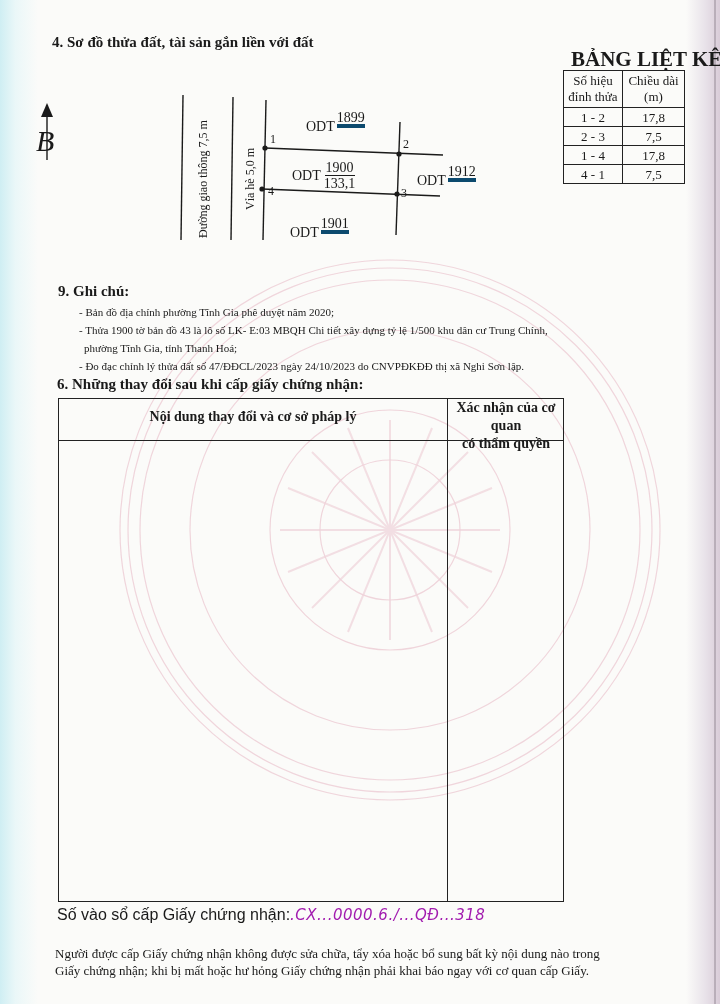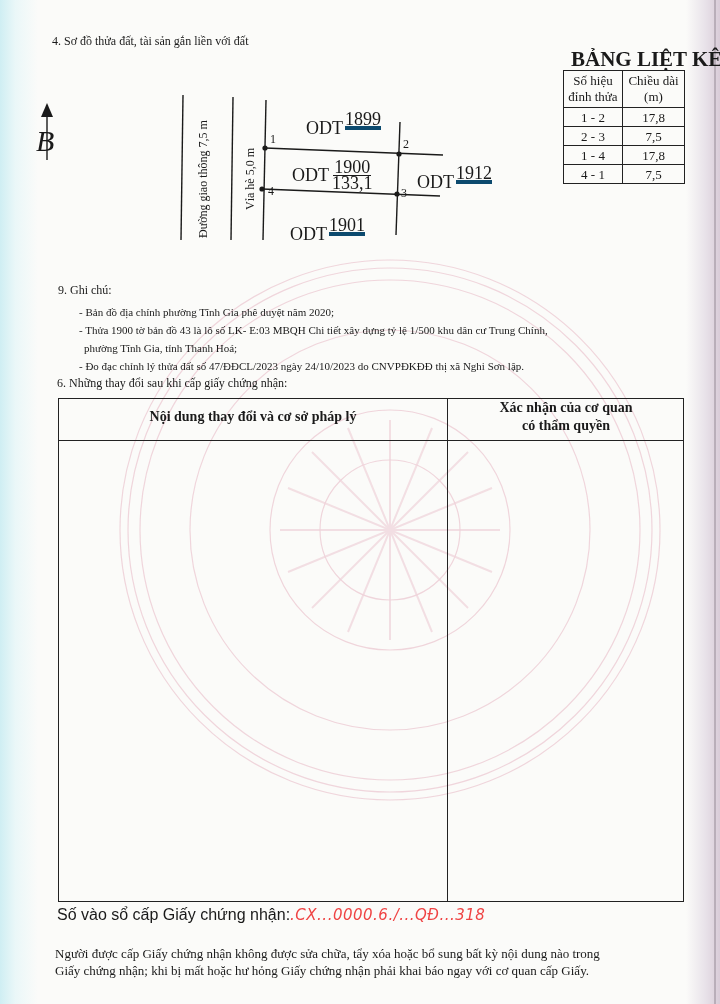--- a/index.html
+++ b/index.html
@@ -29,36 +29,36 @@
     }
     .watermark {
       position: absolute;
       left: 110px; top: 250px;
       width: 560px; height: 560px;
       border-radius: 50%;
       pointer-events: none;
     }
     .abs { position: absolute; }
     .h-section {
-      font-weight: normal;
-      font-size: 12px;
+      font-weight: bold;
+      font-size: 15px;
       white-space: nowrap;
     }
     
     .diagram { position: absolute; left: 0; top: 0; width: 720px; height: 270px; }
     .vtext {
       position: absolute;
       transform: rotate(-90deg);
       transform-origin: left top;
       font-size: 12px;
       white-space: nowrap;
     }
     .pt-label { position: absolute; font-size: 12px; }
     .odt {
-      position: absolute; font-size: 18px; white-space: nowrap;
+      position: absolute; font-size: 14px; white-space: nowrap;
       display: flex; align-items: center;
     }
     .odt .sup {
       display: inline-block;
       border-bottom: 4px solid #0c4a6e;
       line-height: 13px;
       margin-left: 2px;
       position: relative; top: -7px;
     }
     .frac {
@@ -88,21 +88,21 @@
     table.listing .c2 { width: 61px; }
     
     .notes {
       position: absolute; left: 79px; top: 303px;
       font-size: 11px; line-height: 18px;
     }
     .notes div { white-space: nowrap; }
     
     .changes {
       position: absolute; left: 58px; top: 398px;
-      width: 626px; height: 504px;
+      width: 506px; height: 504px;
       border: 1.5px solid #222;
       box-sizing: border-box;
     }
     .changes .divider {
       position: absolute; left: 388px; top: 0; bottom: 0;
       width: 0; border-left: 1.5px solid #222;
     }
     .changes .hline {
       position: absolute; left: 0; right: 0; top: 41px;
       border-top: 1.5px solid #222;
@@ -120,21 +120,21 @@
     }
     .reg-line {
       position: absolute; left: 57px; top: 906px;
       font-family: "Liberation Sans", "DejaVu Sans", sans-serif;
       font-size: 16px; white-space: nowrap;
       display: flex; align-items: baseline;
     }
     .reg-line .hand {
       font-family: "DejaVu Sans", sans-serif;
       font-style: italic;
-      color: #ef4444;
+      color: #a21caf;
       font-size: 15px;
       letter-spacing: 0.5px;
     }
     .footer-note {
       position: absolute; left: 55px; top: 945px;
       font-size: 13px; line-height: 17px; white-space: nowrap;
     }
   </style>
 </head>
 <body>

